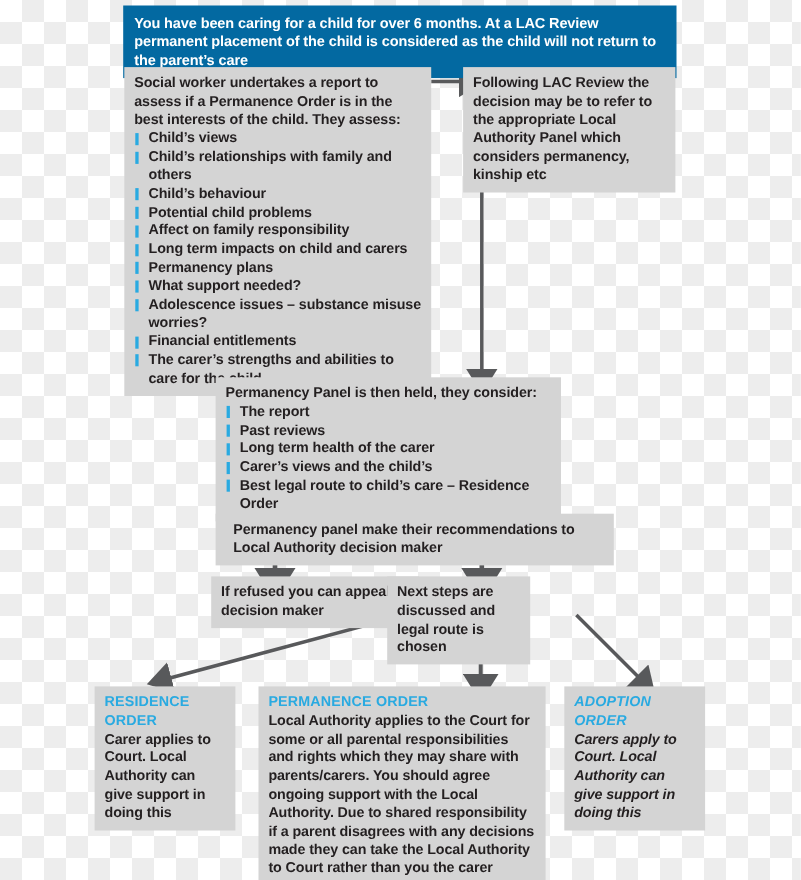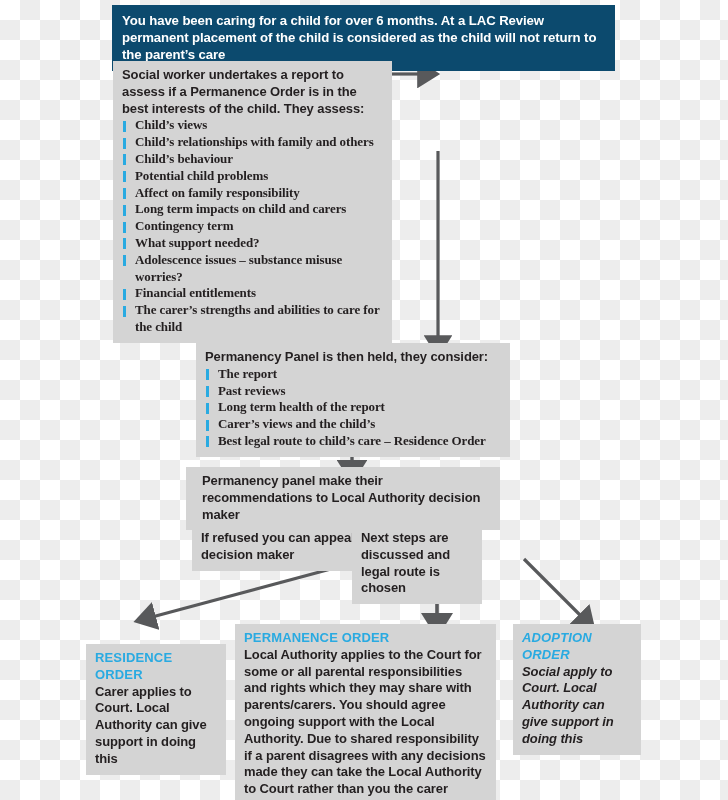--- a/index.html
+++ b/index.html
@@ -34,41 +34,40 @@
     background: #d4d4d4;
     color: #231f20;
     font-size: 13px;
     line-height: 16.8px;
     font-weight: bold;
     padding: 6px 9px 7px 9px;
     letter-spacing: -0.1px;
   }
 
   .node.banner {
-    background: #0c4a6e;
+    background: #0369a1;
     color: #ffffff;
     font-size: 13.2px;
     line-height: 17px;
     padding: 7px 10px 8px 10px;
   }
 
   .node p {
     margin: 0;
   }
 
   ul.bullets {
     list-style: none;
     margin: 0;
     padding: 0;
   }
   ul.bullets li {
     position: relative;
     padding-left: 13px;
     margin: 0;
-    font-family: Liberation Serif, serif;
   }
   ul.bullets li::before {
     content: "";
     position: absolute;
     left: 1px;
     top: 3.5px;
     width: 3px;
     height: 11px;
     background: #29aae1;
   }
@@ -126,60 +125,63 @@
 
   <div class="node" style="left:113px; top:61px; width:279px;">
     <p>Social worker undertakes a report to assess if a Permanence Order is in the best interests of the child. They assess:</p>
     <ul class="bullets">
       <li>Child’s views</li>
       <li>Child’s relationships with family and others</li>
       <li>Child’s behaviour</li>
       <li>Potential child problems</li>
       <li>Affect on family responsibility</li>
       <li>Long term impacts on child and carers</li>
-      <li>Contingency term</li>
+      <li>Permanency plans</li>
       <li>What support needed?</li>
       <li>Adolescence issues – substance misuse worries?</li>
       <li>Financial entitlements</li>
       <li>The carer’s strengths and abilities to care for the child</li>
     </ul>
   </div>
 
+  <div class="node" style="left:421px; top:61px; width:193px;">
+    <p>Following LAC Review the decision may be to refer to the appropriate Local Authority Panel which considers permanency, kinship etc</p>
+  </div>
 
   <div class="node" style="left:196px; top:343px; width:314px;">
     <p>Permanency Panel is then held, they consider:</p>
     <ul class="bullets">
       <li>The report</li>
       <li>Past reviews</li>
-      <li>Long term health of the report</li>
+      <li>Long term health of the carer</li>
       <li>Carer’s views and the child’s</li>
       <li>Best legal route to child’s care – Residence Order</li>
     </ul>
   </div>
 
-  <div class="node" style="left:186px; top:467px; width:314px;padding-left:16px;">
+  <div class="node" style="left:196px; top:467px; width:362px;padding-left:16px;">
     <p>Permanency panel make their recommendations to Local Authority decision maker</p>
   </div>
 
   <div class="node" style="left:192px; top:524px; width:189px;">
     <p>If refused you can appeal to decision maker</p>
   </div>
 
   <div class="node" style="left:352px; top:524px; width:130px;">
     <p>Next steps are discussed and legal route is chosen</p>
   </div>
 
-  <div class="node" style="left:86px; top:624px; width:140px;margin-top:20px;">
+  <div class="node" style="left:86px; top:624px; width:128px;">
     <span class="heading">RESIDENCE ORDER</span>
     <p>Carer applies to Court. Local Authority can give support in doing this</p>
   </div>
 
   <div class="node" style="left:235px; top:624px; width:261px;">
     <span class="heading">PERMANENCE ORDER</span>
     <p>Local Authority applies to the Court for some or all parental responsibilities and rights which they may share with parents/carers. You should agree ongoing support with the Local Authority. Due to shared responsibility if a parent disagrees with any decisions made they can take the Local Authority to Court rather than you the carer</p>
   </div>
 
   <div class="node" style="left:513px; top:624px; width:128px;font-style:italic;">
     <span class="heading">ADOPTION ORDER</span>
-    <p>Social apply to Court. Local Authority can give support in doing this</p>
+    <p>Carers apply to Court. Local Authority can give support in doing this</p>
   </div>
 
 </div>
 
 </body></html>

